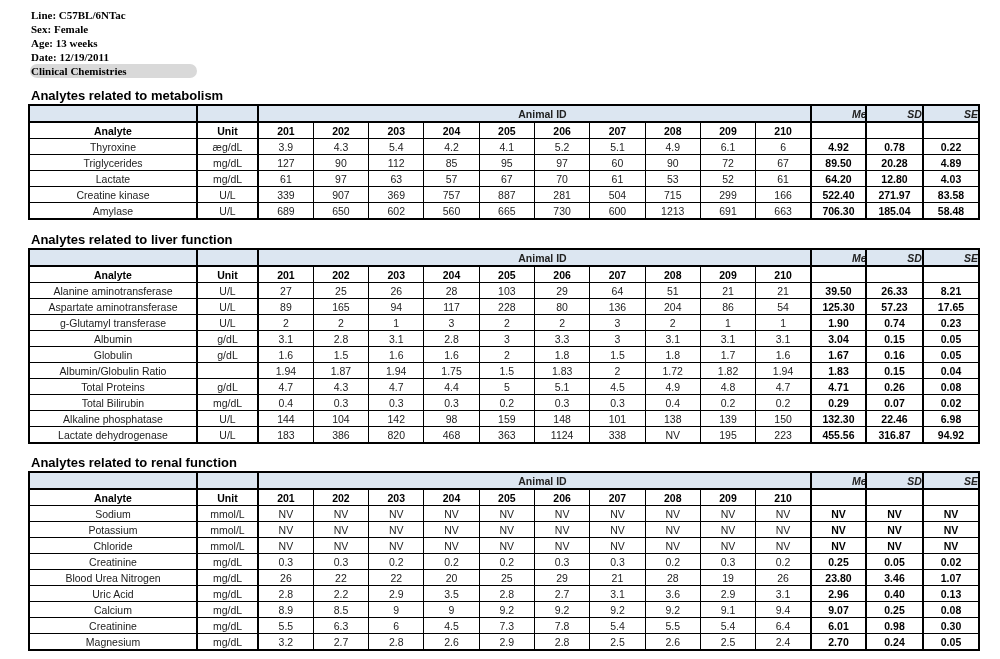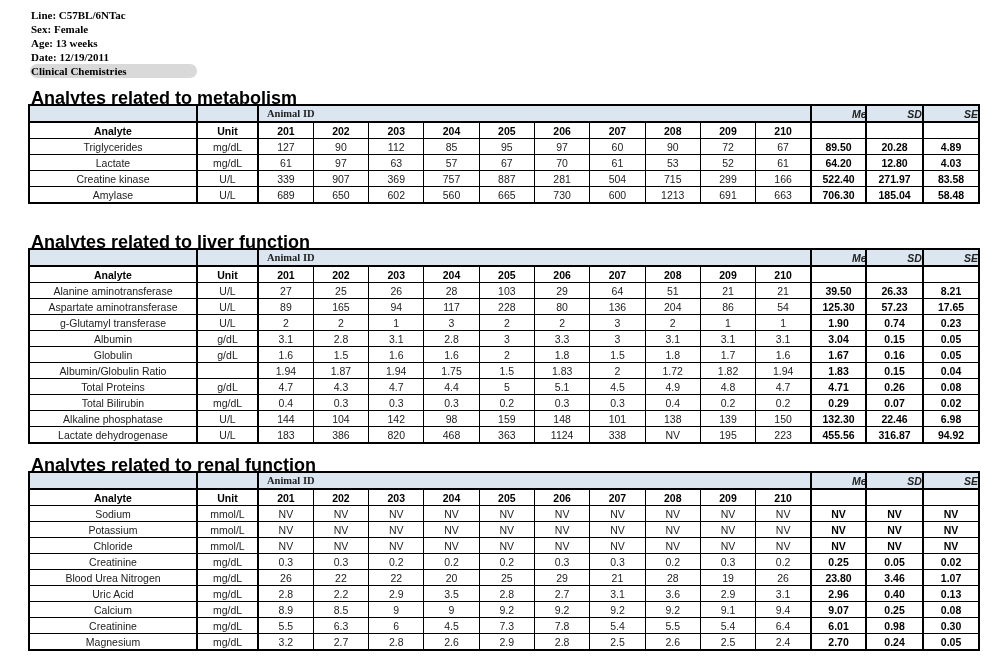--- a/index.html
+++ b/index.html
@@ -1,27 +1,27 @@
 <!DOCTYPE html>
 <html><head>
   <meta charset="utf-8">
   <style>
     html, body { margin: 0; padding: 0; background: #ffffff; }
     body { width: 1000px; height: 659px; position: relative; overflow: hidden;
            font-family: "Liberation Sans", sans-serif; color: #000; }
     .meta { position: absolute; left: 31px; top: 8px; font-size: 11px; font-weight: bold; line-height: 14px; font-family: Liberation Serif, serif; }
     .meta div { height: 14px; }
     .meta .shaded { background: #d9d9d9; width: 166px; padding-left: 1px; margin-left: -1px; border-radius: 7px; }
-    .section-title { position: absolute; left: 31px; font-size: 18px; font-weight: bold; }
+    .section-title { position: absolute; left: 31px; font-size: 13px; font-weight: bold; }
     table.data { position: absolute; left: 28px; width: 950px; border-collapse: collapse;
                  table-layout: fixed; font-size: 10.5px; border: 2px solid #000; }
     table.data td { border: 1px solid #000; text-align: center; padding: 0; height: 15px; line-height: 14px;
                     overflow: hidden; white-space: nowrap; color: #222; }
     table.data tr.top td { background: #dce6f1; font-weight: bold; border-bottom: 2px solid #000; padding-left: 40px; }
-    table.data tr.top td.aid { text-align: left; padding-left: 8px; font-family: Liberation Serif, serif; }
+    table.data tr.top td.aid { text-align: center; padding-left: 16px; }
     table.data tr.top td.stat { font-style: italic; }
     table.data tr.hdr td { font-weight: bold; color: #000; margin-left: 8px; }
     table.data td.bold { font-weight: bold; color: #000; }
     table.data td.thick-l { border-left: 2px solid #000; }
     col.c-analyte { width: 168px; } col.c-unit { width: 61px; } col.c-id { width: 55.3px; }
     col.c-mean { width: 55px; } col.c-sd { width: 57px; } col.c-sem { width: 56px; }
   </style>
 </head>
 <body>
 
@@ -72,20 +72,37 @@
         <td>206</td>
         <td>207</td>
         <td>208</td>
         <td>209</td>
         <td>210</td>
         <td class="thick-l"></td>
         <td class="thick-l"></td>
         <td class="thick-l"></td>
       </tr>
       <tr>
+        <td>Thyroxine</td>
+        <td class="thick-l">æg/dL</td>
+        <td class="thick-l">3.9</td>
+        <td>4.3</td>
+        <td>5.4</td>
+        <td>4.2</td>
+        <td>4.1</td>
+        <td>5.2</td>
+        <td>5.1</td>
+        <td>4.9</td>
+        <td>6.1</td>
+        <td>6</td>
+        <td class="bold thick-l">4.92</td>
+        <td class="bold thick-l">0.78</td>
+        <td class="bold thick-l">0.22</td>
+      </tr>
+      <tr>
         <td>Triglycerides</td>
         <td class="thick-l">mg/dL</td>
         <td class="thick-l">127</td>
         <td>90</td>
         <td>112</td>
         <td>85</td>
         <td>95</td>
         <td>97</td>
         <td>60</td>
         <td>90</td>

